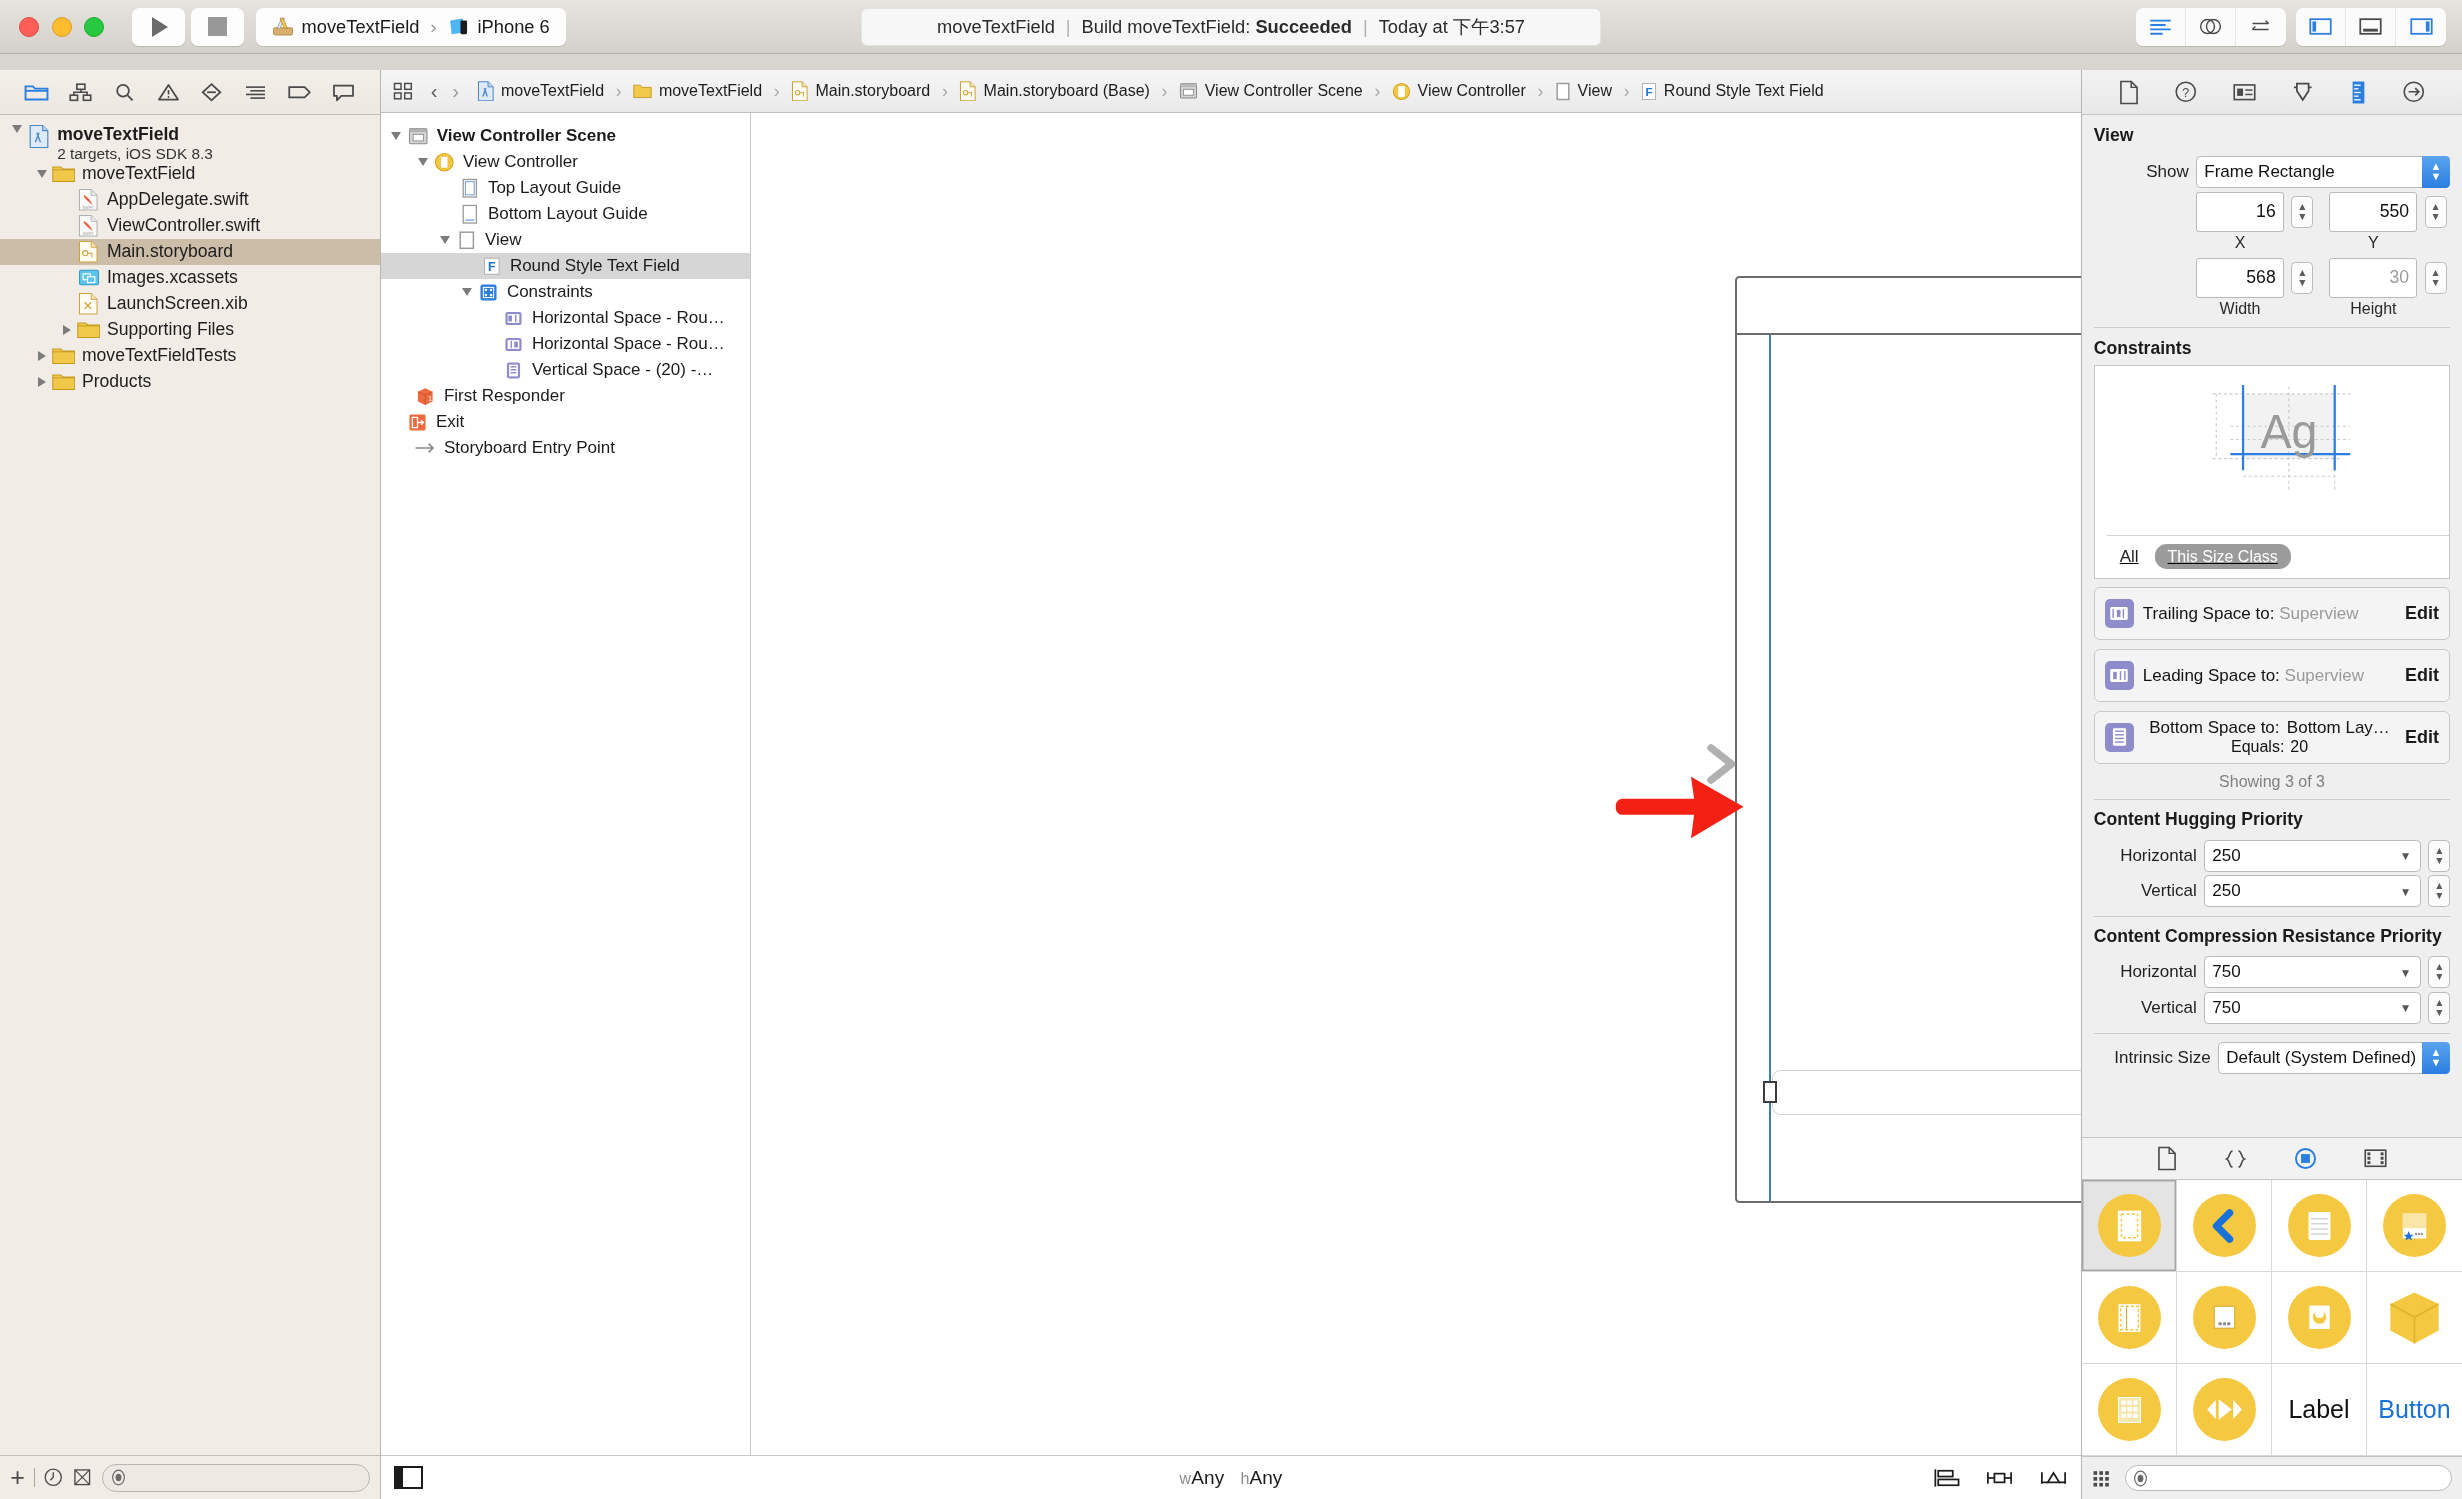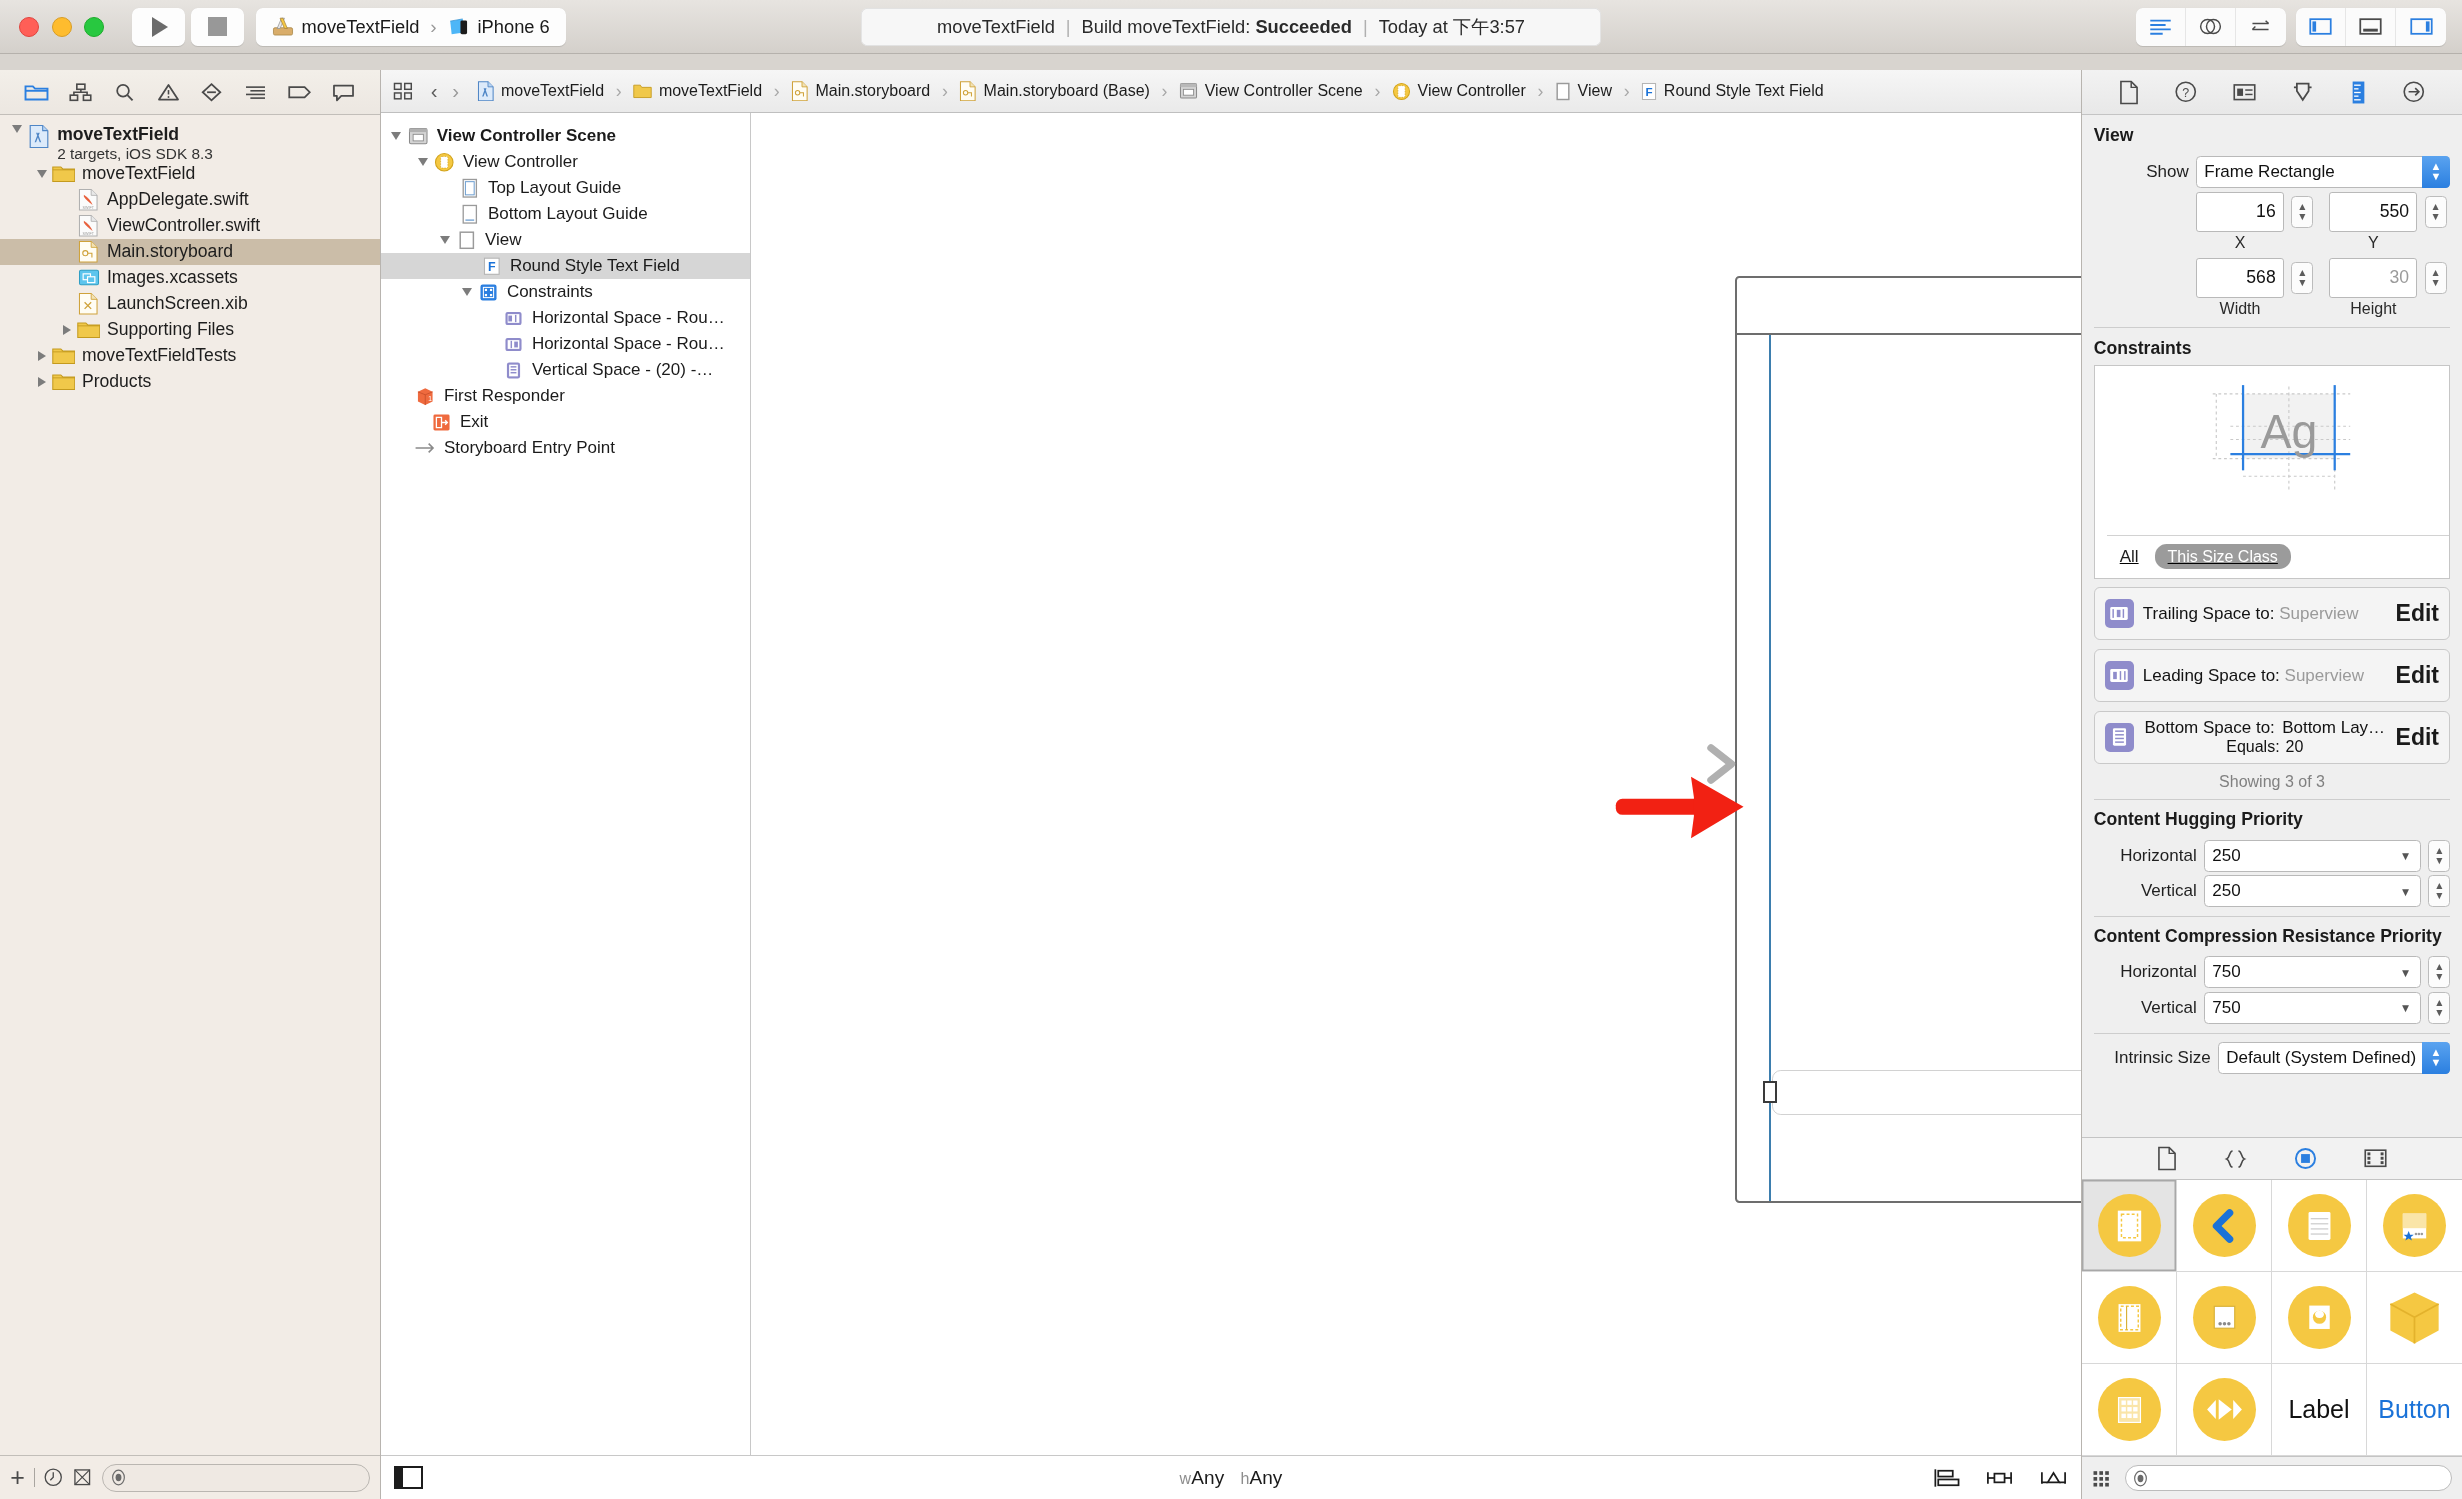--- a/index.html
+++ b/index.html
@@ -211,21 +211,21 @@
   .all-txt { font-size: 17px; color: #1c1c1c; }
 
   .cnst-row {
     margin: 8.8px 11.7px; border: 0.7px solid #c9c9c9; border-radius: 5.9px; background: #f4f4f4;
     height: 53px; display: flex; align-items: center; padding: 0 10.3px; gap: 8.8px;
   }
   .cnst-icon { width: 29px; height: 29px; border-radius: 5.1px; background: #8f8ccb; display:flex; align-items:center; justify-content:center; }
   .cnst-text { flex: 1; font-size: 17px; color: #121212; }
   .cnst-text .muted { color: #9a9a9a; }
   .cnst-sub { display: flex; justify-content: center; gap: 5.9px; font-size: 16px; }
-  .edit-btn { font-size: 23px; font-weight: bold; color: #1a1a1a; }
+  .edit-btn { font-size: 18px; font-weight: bold; color: #1a1a1a; }
   .showing { text-align: center; font-size: 16px; color: #808080; margin: 5.9px 0 1.5px; }
 
   .library-tabs {
     height: 43px; flex: 0 0 43px; border-top: 0.7px solid #c4c4c4; border-bottom: 0.7px solid #c4c4c4;
     display: flex; align-items: center; justify-content: center; gap: 45px; background: #f2f2f2;
   }
   .lib-grid { flex: 0 0 auto; display: grid; grid-template-columns: repeat(4,1fr); }
   .lib-cell {
     height: 92px; border-right: 0.7px solid #d8d8d8; border-bottom: 0.7px solid #d8d8d8;
     display: flex; align-items: center; justify-content: center; background: #fff;
@@ -780,21 +780,21 @@
             <div class="ficon">
               <svg width="20.5" height="20.5" viewBox="0 0 28 28" style="font-size:23px">
                 <path d="M4 8 L14 3 L24 8 L24 21 L14 26 L4 21 Z" fill="#ef6a3e"></path>
                 <path d="M4 8 L14 12 L24 8 M14 12 V26" stroke="#c9502b" fill="none" stroke-width="1.2"></path>
                 <text x="18" y="20" font-size="9" fill="#fff" font-family="sans-serif">1</text>
               </svg>
             </div>
             <span>First Responder</span>
           </div>
 
-          <div class="orow" style="padding-left:48px;">
+          <div class="orow" style="padding-left:24px;">
             <div class="ficon">
               <svg width="19" height="19" viewBox="0 0 26 26">
                 <rect x="2" y="2" width="22" height="22" rx="2" fill="#ef6a3e"></rect>
                 <path d="M6 6 h7 v14 H6 Z" fill="none" stroke="#fff" stroke-width="1.8"></path>
                 <path d="M13 13 h8 M18 10 l3 3 l-3 3" fill="none" stroke="#fff" stroke-width="1.8"></path>
               </svg>
             </div>
             <span>Exit</span>
           </div>
 

